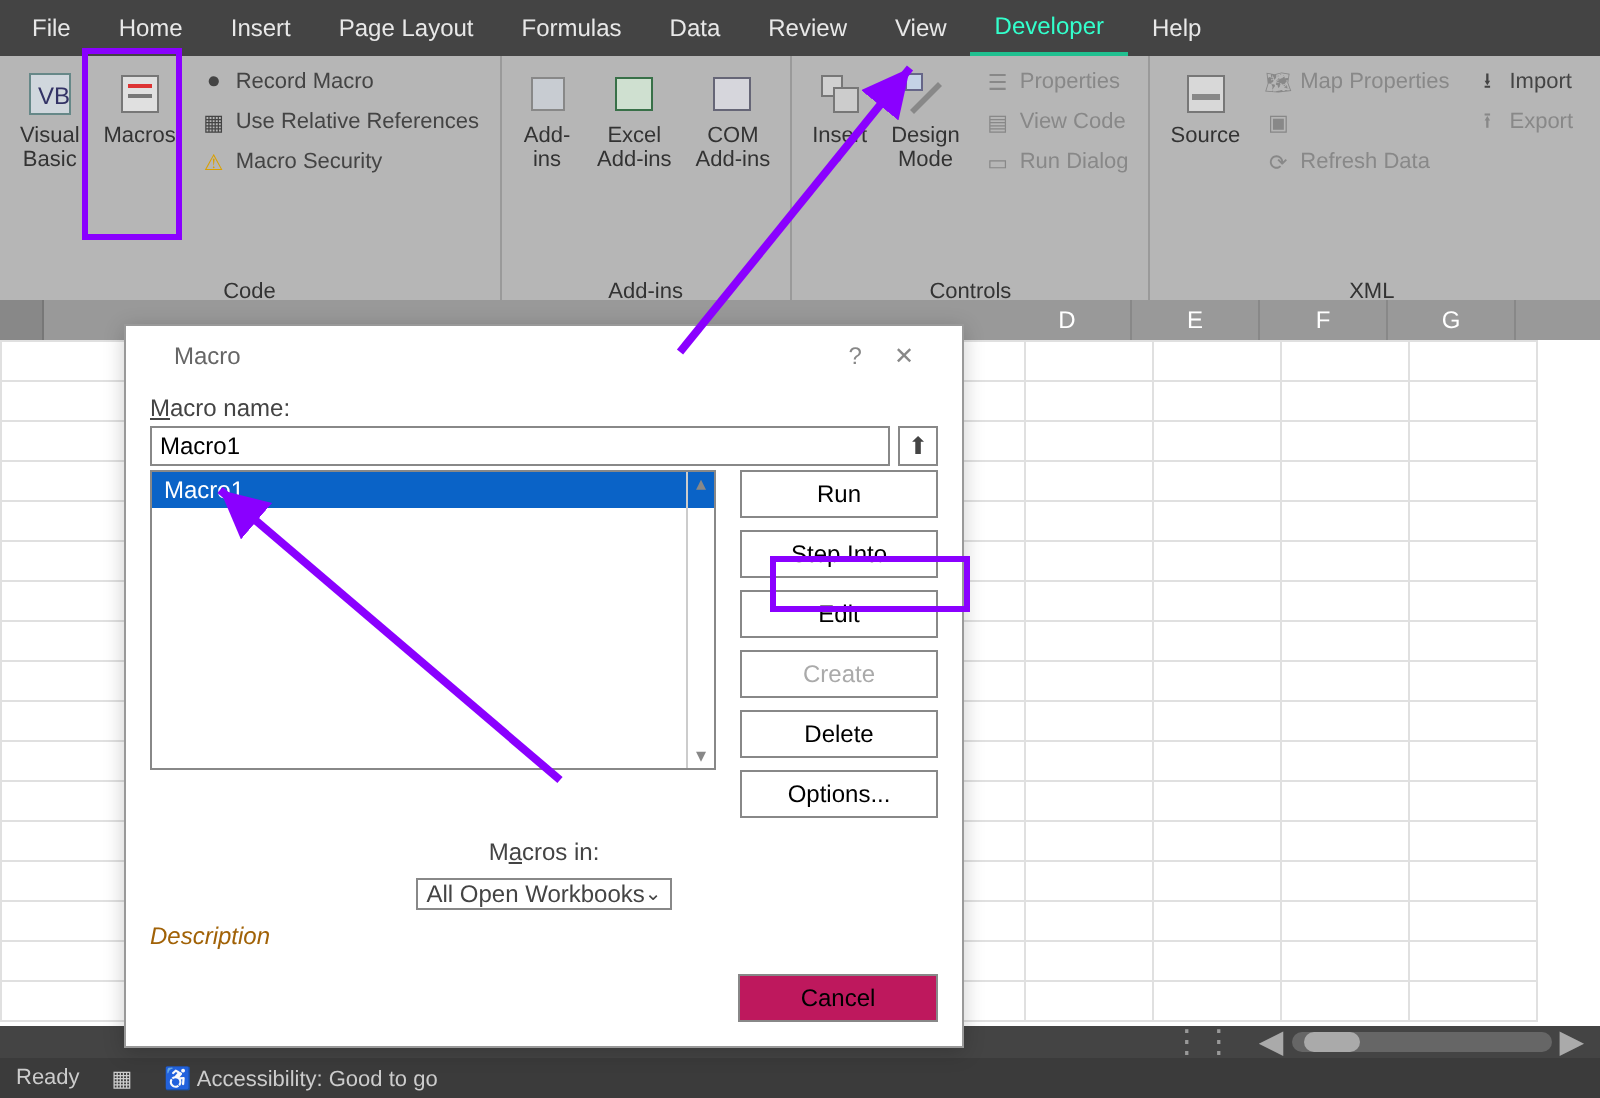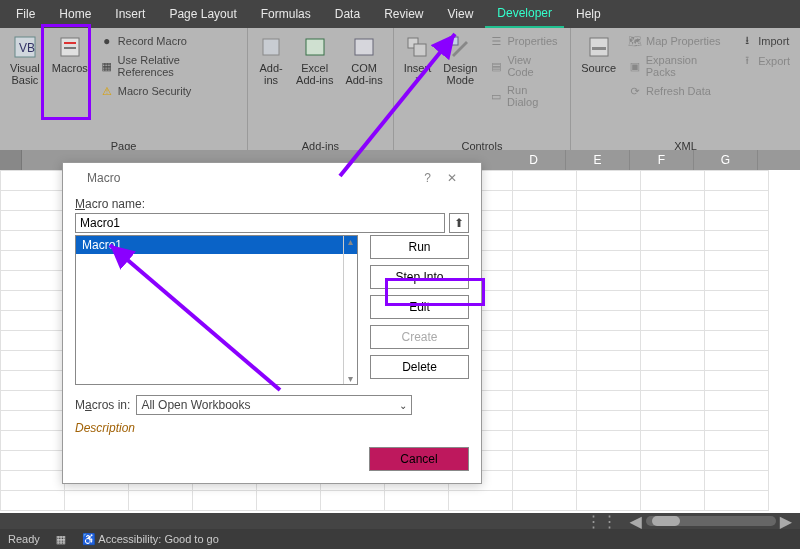--- a/index.html
+++ b/index.html
@@ -56,21 +56,21 @@
   .mn-row { display: flex; gap: 4px; margin-bottom: 2px; }
   .mn-input { flex: 1; border: 1px solid #888; height: 20px; padding: 0 4px; font-size: 12px; }
   .upbtn { width: 20px; height: 20px; border: 1px solid #888; background:#fff; display:flex; align-items:center; justify-content:center; cursor:pointer; }
   .main-row { display: flex; gap: 12px; }
   .list { width: 286px; height: 150px; border: 1px solid #888; position: relative; background:#fff;}
   .list-item { background: #0a63c7; color: #fff; padding: 2px 6px; font-size: 12px; }
   .list-scrollbar { position:absolute; right:0; top:0; bottom:0; width:14px; border-left:1px solid #ccc; display:flex; flex-direction:column; justify-content:space-between; color:#888; font-size:10px; text-align:center;}
   .btn-col { display: flex; flex-direction: column; gap: 6px; width: 100px; }
   .dbtn { height: 24px; border: 1px solid #888; background: #fff; font-size: 12px; cursor: pointer; }
   .dbtn.disabled { color: #aaa; }
-  .macros-in { display: flex; align-items: center; gap: 6px; margin-top: 10px; }
+  .macros-in { display: flex; align-items: center; gap: 6px; margin-top: 10px; flex-direction: column; }
   .select { flex: 1; height: 20px; border: 1px solid #888; display: flex; align-items: center; justify-content: space-between; padding: 0 4px; max-width: 276px;}
   .desc { margin-top: 6px; color:#a16207;font-style:italic; }
   .dlg-footer { display: flex; justify-content: flex-end; padding: 0 12px 12px; }
   .cancel-btn { width: 100px; height: 24px; border: 1px solid #888; background: #be185d; font-size:12px; cursor:pointer; }
 
   
   .status-bar { position:absolute; bottom:0; left:0; right:0; height: 20px; background: #3b3b3b; color:#ccc; font-size:11px; display:flex; align-items:center; padding:0 8px; gap:16px;}
   .scroll-h { position:absolute; bottom:20px; left:0; right:0; height:16px; background:#444; display:flex; align-items:center; justify-content:flex-end; padding:0 4px;}
   .scroll-h .dots{color:#999; margin-right:8px;}
   .scroll-h .track{ flex:0 0 130px; height:10px; background:#666; border-radius:5px; position:relative;}
@@ -124,21 +124,21 @@
         <div class="rib-btn-small">
             <span class="si">▦</span>
             <span>Use Relative References</span>
           </div>
         <div class="rib-btn-small">
             <span class="si" style="color:#daa000">⚠</span>
             <span>Macro Security</span>
           </div>
       </div>
     </div>
-    <div class="rib-grp-label">Page</div>
+    <div class="rib-grp-label">Code</div>
   </div>
 
   <div class="rib-grp">
     <div class="rib-grp-items">
       <div class="rib-btn-big">
           <span class="icon">
             <svg width="24" height="24">
               <rect x="4" y="4" width="16" height="16" fill="#c8ccd2" stroke="#888"></rect>
             </svg>
           </span>
@@ -218,21 +218,20 @@
           </span>
           <span class="lbl">Source</span>
         </div>
       <div class="rib-col">
         <div class="rib-btn-small disabled">
             <span class="si">🗺</span>
             <span>Map Properties</span>
           </div>
         <div class="rib-btn-small disabled">
             <span class="si">▣</span>
-            <span>Expansion Packs</span>
           </div>
         <div class="rib-btn-small disabled">
             <span class="si">⟳</span>
             <span>Refresh Data</span>
           </div>
       </div>
       <div class="rib-col">
         <div class="rib-btn-small">
             <span class="si">⭳</span>
             <span>Import</span>
@@ -539,20 +538,21 @@
             <span>▴</span>
             <span>▾</span>
           </div>
       </div>
       <div class="btn-col">
         <button class="dbtn">Run</button>
         <button class="dbtn">Step Into</button>
         <button class="dbtn">Edit</button>
         <button class="dbtn disabled">Create</button>
         <button class="dbtn">Delete</button>
+        <button class="dbtn">Options...</button>
       </div>
     </div>
     <div class="macros-in">
       <span>M<u>a</u>cros in:</span>
       <div class="select">
         <span>All Open Workbooks</span>
         <span style="font-size:10px">⌄</span>
       </div>
     </div>
     <div class="desc">Description</div>

